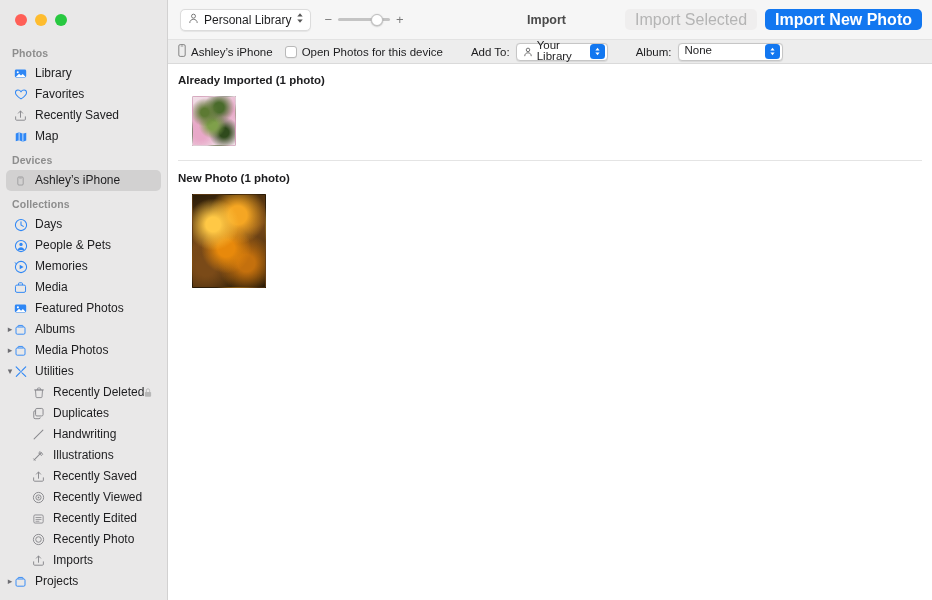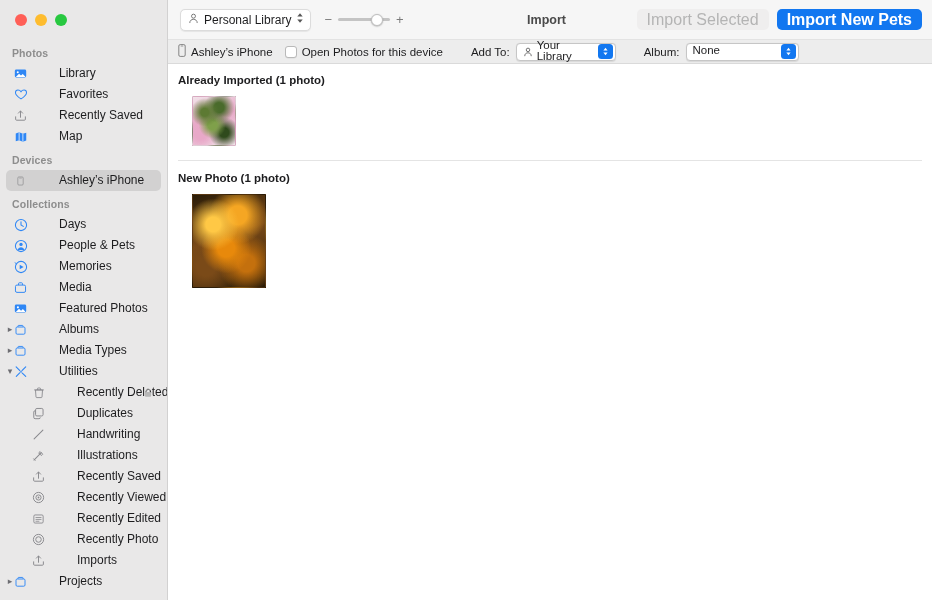--- a/index.html
+++ b/index.html
@@ -56,21 +56,20 @@
     display: flex;
     align-items: center;
     height: 21px;
     margin: 0 6px;
     padding-left: 6px;
     border-radius: 5px;
     font-size: 12px;
     color: #1d1d1f;
     position: relative;
     white-space: nowrap;
-    gap: 24px;
   }
   .sb-item.selected { background: #d2d1d1; }
   .sb-item.nested { padding-left: 24px; }
   .sb-item .disc {
     position: absolute;
     left: -2px;
     width: 12px;
     text-align: center;
     font-size: 9px;
     color: #6e6e73;
@@ -238,22 +237,22 @@
     border-radius: 3.5px;
     margin-left: 6px;
     display: flex;
     flex-direction: column;
     align-items: center;
     justify-content: center;
     flex: 0 0 15px;
     color: #fff;
     line-height: 0;
   }
-  .popup-addto { width: 100px; }
-  .popup-album { width: 113px; }
+  .popup-addto { width: 92px; }
+  .popup-album { width: 105px; }
 
   
   .content {
     flex: 1 1 auto;
     padding: 10px 0 0 0;
     overflow: hidden;
     background: #ffffff;
   }
   .group-title {
     font-size: 11.5px;
@@ -400,21 +399,21 @@
           <span class="sb-label">Albums</span>
         </div>
         <div class="sb-item">
           <span class="disc">▸</span>
           <span class="sb-icon">
             <svg width="13" height="12" viewBox="0 0 16 16">
               <path d="M2 5.6 A1.6 1.6 0 0 1 3.6 4 L12.4 4 A1.6 1.6 0 0 1 14 5.6 L14 12 A1.6 1.6 0 0 1 12.4 13.6 L3.6 13.6 A1.6 1.6 0 0 1 2 12 Z" fill="none" stroke="#2f87f5" stroke-width="1.25"></path>
         <path d="M4.6 4 L4.6 2.8 A0.9 0.9 0 0 1 5.5 1.9 L10.5 1.9 A0.9 0.9 0 0 1 11.4 2.8 L11.4 4" fill="none" stroke="#2f87f5" stroke-width="1.25"></path>
             </svg>
           </span>
-          <span class="sb-label">Media Types</span>
+          <span class="sb-label">Media Photos</span>
         </div>
         <div class="sb-item">
           <span class="disc">▾</span>
           <span class="sb-icon">
             <svg width="14" height="13" viewBox="0 0 16 16">
               <path d="M2 2.4 L6.6 7 M9.6 10 L13.8 14" stroke="#2f87f5" stroke-width="1.4" stroke-linecap="round"></path>
         <path d="M13.8 2.4 L9.2 7 M6.4 9.8 L2.2 14" stroke="#2f87f5" stroke-width="1.4" stroke-linecap="round"></path>
         <circle cx="8" cy="8.4" r="1.1" fill="#2f87f5"></circle>
             </svg>
           </span>
@@ -550,21 +549,21 @@
           <span class="slider-track"></span>
           <span class="slider-knob"></span>
         </span>
         <span class="zoom-sign">+</span>
       </div>
 
       <div class="toolbar-title">Import</div>
 
       <div class="toolbar-right">
         <button class="btn btn-disabled">Import Selected</button>
-        <button class="btn btn-primary">Import New Pets</button>
+        <button class="btn btn-primary">Import New Photo</button>
       </div>
     </div>
 
     <div class="import-bar">
       <span class="dev-name">
         <span>
           <svg width="8" height="13" viewBox="0 0 10 16">
             <rect x="1" y="0.6" width="8" height="14.8" rx="1.8" fill="none" stroke="#6b6b6b" stroke-width="1"></rect>
             <line x1="3.9" y1="2.4" x2="6.1" y2="2.4" stroke="#6b6b6b" stroke-width="0.8" stroke-linecap="round"></line>
           </svg>

